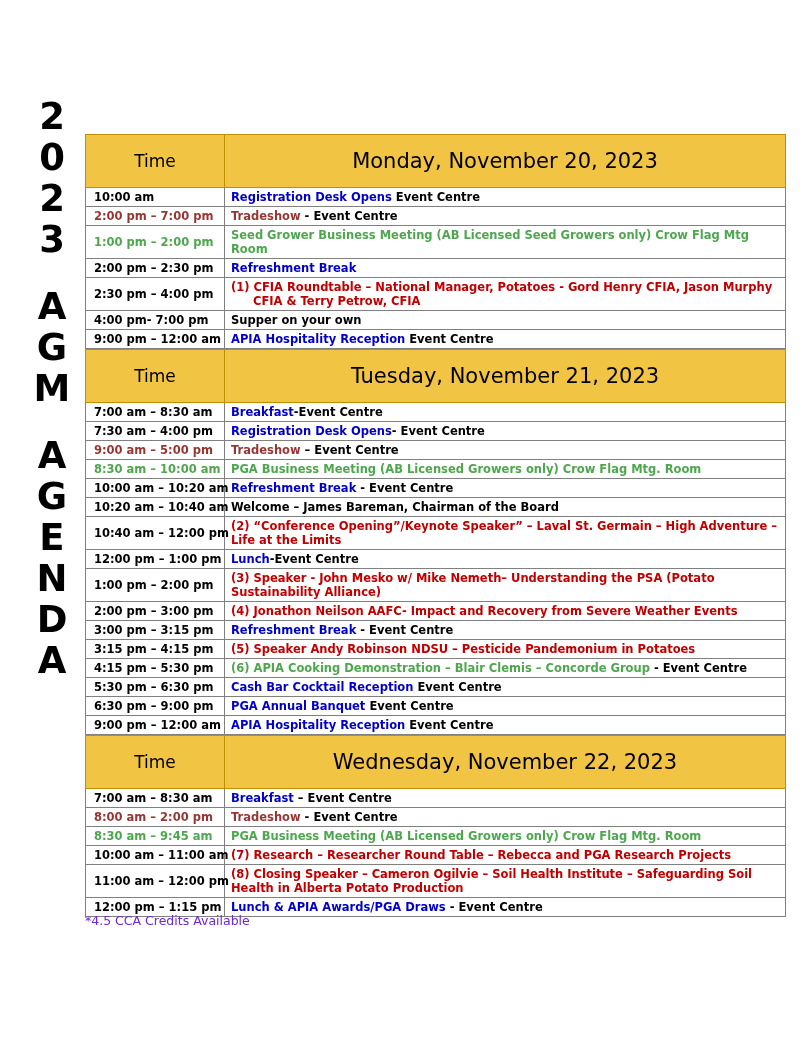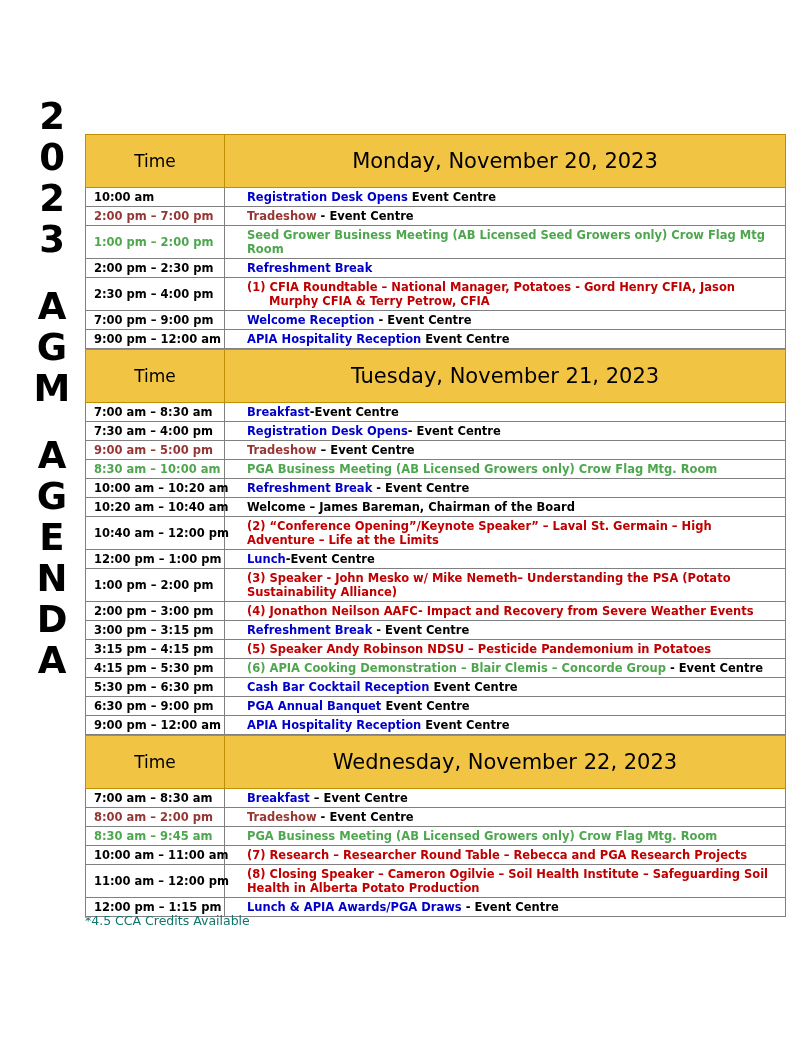--- a/index.html
+++ b/index.html
@@ -94,21 +94,21 @@
     text-align: left;
     padding-left: 8px;
     white-space: nowrap;
     margin-left: 44px;
   }
   .day td.time.center {
     text-align: center;
     padding-left: 0;
   }
   .day td.desc {
-    padding-left: 22px;
+    padding-left: 6px;
   }
 
   
   .c-black { color: #000000; }
   .c-dred  { color: #963634; }
   .c-green { color: #4ea64e; }
 
   .desc .lead-blue  { color: #0000c8; }
   .desc .lead-dred  { color: #963634; }
   .desc .lead-red   { color: #c00000; }
@@ -121,21 +121,21 @@
     text-indent: -22px;
   }
 
   
   .footnote {
     position: absolute;
     left: 85px;
     top: 913px;
     font-size: 12.5px;
     font-weight: 400;
-    color: #0f766e;
+    color: #6d28d9;
     font-family: "DejaVu Sans", "Liberation Sans", sans-serif;
   }
 </style>
 </head>
 <body>
 
 <div class="page">
 
   <div class="side-title">
       <div class="ch">2</div>
@@ -184,22 +184,22 @@
             <td class="time c-black">2:00 pm – 2:30 pm</td>
             <td class="desc"><span><span class="lead-blue">Refreshment Break</span></span></td>
           </tr>
           <tr>
             <td class="time c-black">2:30 pm – 4:00 pm</td>
             <td class="desc">
               <span class="indent-hang"><span class="lead-red">(1)  CFIA Roundtable – National Manager, Potatoes - Gord Henry CFIA, Jason Murphy CFIA &amp; Terry Petrow, CFIA</span></span>
             </td>
           </tr>
           <tr>
-            <td class="time c-black">7:00 pm – 9:00 pm</td>
-            <td class="desc"><span><span class="lead-blue">Welcome Reception</span><span class="tail-black"> - Event Centre</span></span></td>
+            <td class="time c-black">4:00 pm- 7:00 pm</td>
+            <td class="desc"><span><span class="tail-black">Supper on your own</span></span></td>
           </tr>
           <tr>
             <td class="time c-black">9:00 pm – 12:00 am</td>
             <td class="desc"><span><span class="lead-blue">APIA Hospitality Reception</span><span class="tail-black"> Event Centre</span></span></td>
           </tr>
         </tbody>
       </table>
       <table class="day">
         <colgroup>
           <col class="c-time">

